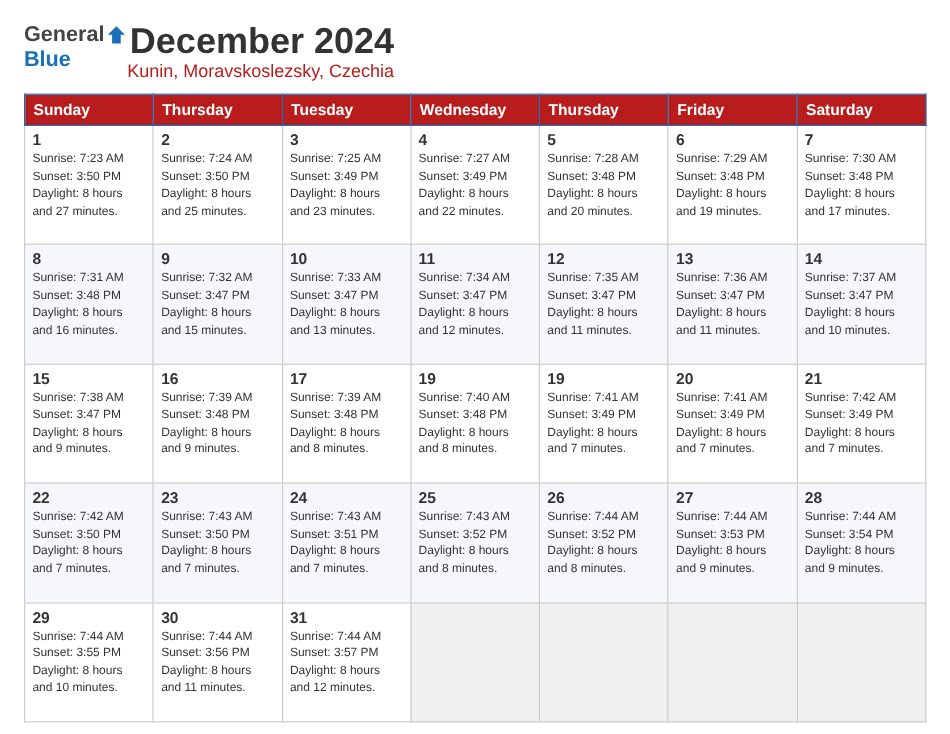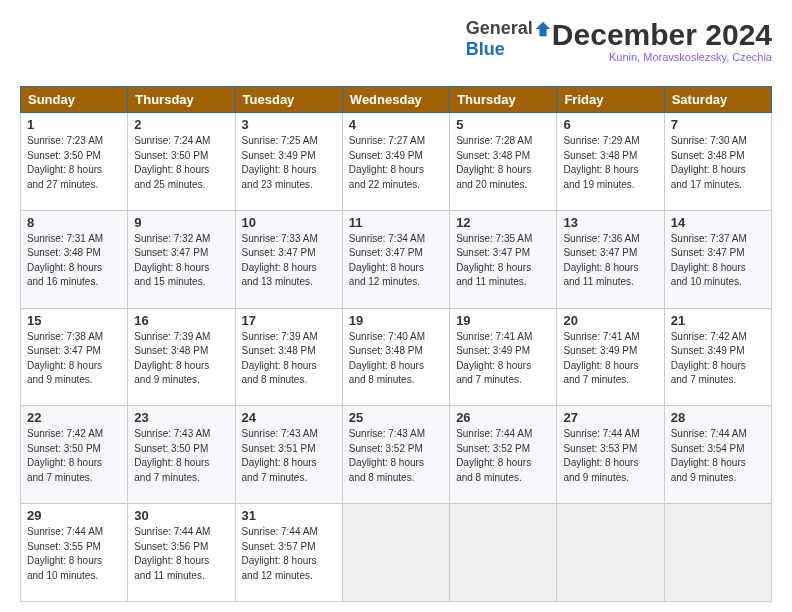--- a/index.html
+++ b/index.html
@@ -12,23 +12,23 @@
     }
     .page {
       width: 792px;
       height: 612px;
       padding: 18px 20px 10px 20px;
       display: flex;
       flex-direction: column;
     }
     .header {
       display: flex;
-      justify-content: flex-end;
+      justify-content: flex-start;
       align-items: flex-start;
-      margin-bottom: 23px;
+      margin-bottom: 10px;
     }
     .logo {
       display: flex;
       flex-direction: column;
       align-items: flex-start;
     }
     .logo-text {
       display: flex;
       align-items: center;
       font-size: 18px;
@@ -45,30 +45,30 @@
     .title-area {
       text-align: right;
     }
     .month-title {
       font-size: 30px;
       font-weight: bold;
       color: #333;
       line-height: 1.1;
     }
     .location {
-      font-size: 11px;
-      color: #8b5cf6;
+      font-size: 15px;
+      color: #b91c1c;
     }
     .calendar-table {
       width: 100%;
       border-collapse: collapse;
       flex: 1;
     }
     .calendar-table th {
-      background-color: #a16207;
+      background-color: #b91c1c;
       color: white;
       text-align: left;
       padding: 5px 7px;
       font-size: 13px;
       font-weight: bold;
       border: 1px solid #1a6fba;
     }
     .calendar-table td {
       border: 1px solid #ccc;
       vertical-align: top;

